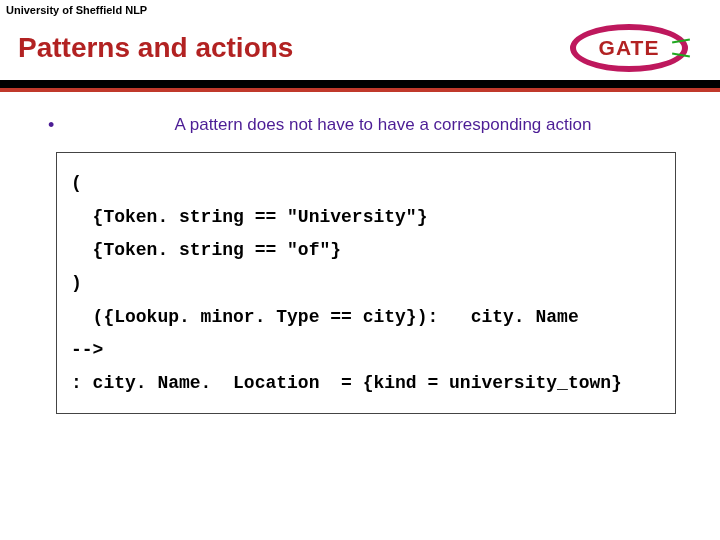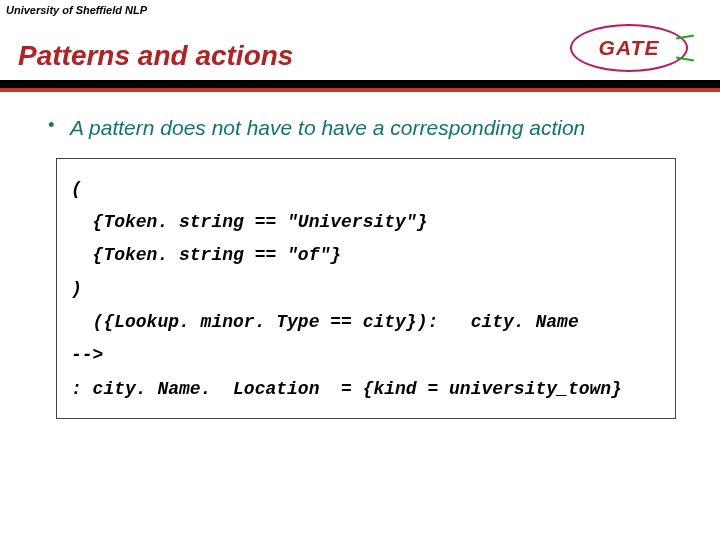--- a/index.html
+++ b/index.html
@@ -1,48 +1,48 @@
 <!DOCTYPE html>
 <html><head>
 <meta charset="utf-8">
 <style>
-  * { margin: 0; padding: 0; box-sizing: border-box; font-style: italic; }
+  * { margin: 0; padding: 0; box-sizing: border-box; }
   body {
     width: 720px;
     height: 540px;
     background: #ffffff;
     font-family: Arial, Helvetica, sans-serif;
     position: relative;
     overflow: hidden;
   }
   .header-strip {
     font-size: 11px;
     font-weight: bold;
     color: #000;
     padding: 4px 8px 2px 6px;
   }
   .title-row {
     display: flex;
     justify-content: space-between;
-    align-items: flex-end;
+    align-items: center;
     padding: 6px 32px 8px 18px;
   }
   .title {
     color: #b22222;
     font-size: 28px;
     font-weight: bold;
   }
   .logo {
     display: flex;
     align-items: center;
   }
   .logo-oval {
     width: 118px;
     height: 48px;
-    border: 2px solid #be185d;
+    border: 6px solid #be185d;
     border-radius: 50%;
     position: relative;
     display: flex;
     align-items: center;
     justify-content: center;
   }
   .logo-oval::before,
   .logo-oval::after {
     content: "";
     position: absolute;
@@ -71,25 +71,26 @@
   }
   .content {
     padding: 22px 24px 0 44px;
   }
   .bullets {
     list-style: none;
     margin: 0 0 14px 0;
   }
   .bullets li {
     position: relative;
-    font-size: 21px;
-    color: #0f766e;
+    font-size: 17px;
+    color: #4c1d95;
     line-height: 1.32;
     margin-bottom: 16px;
     padding-left: 26px;
+    text-align: center;
   }
   .bullets li::before {
     content: "•";
     position: absolute;
     left: 4px;
     top: 0;
     font-size: 18px;
   }
   .codebox {
     margin: 8px 20px 0 12px;

